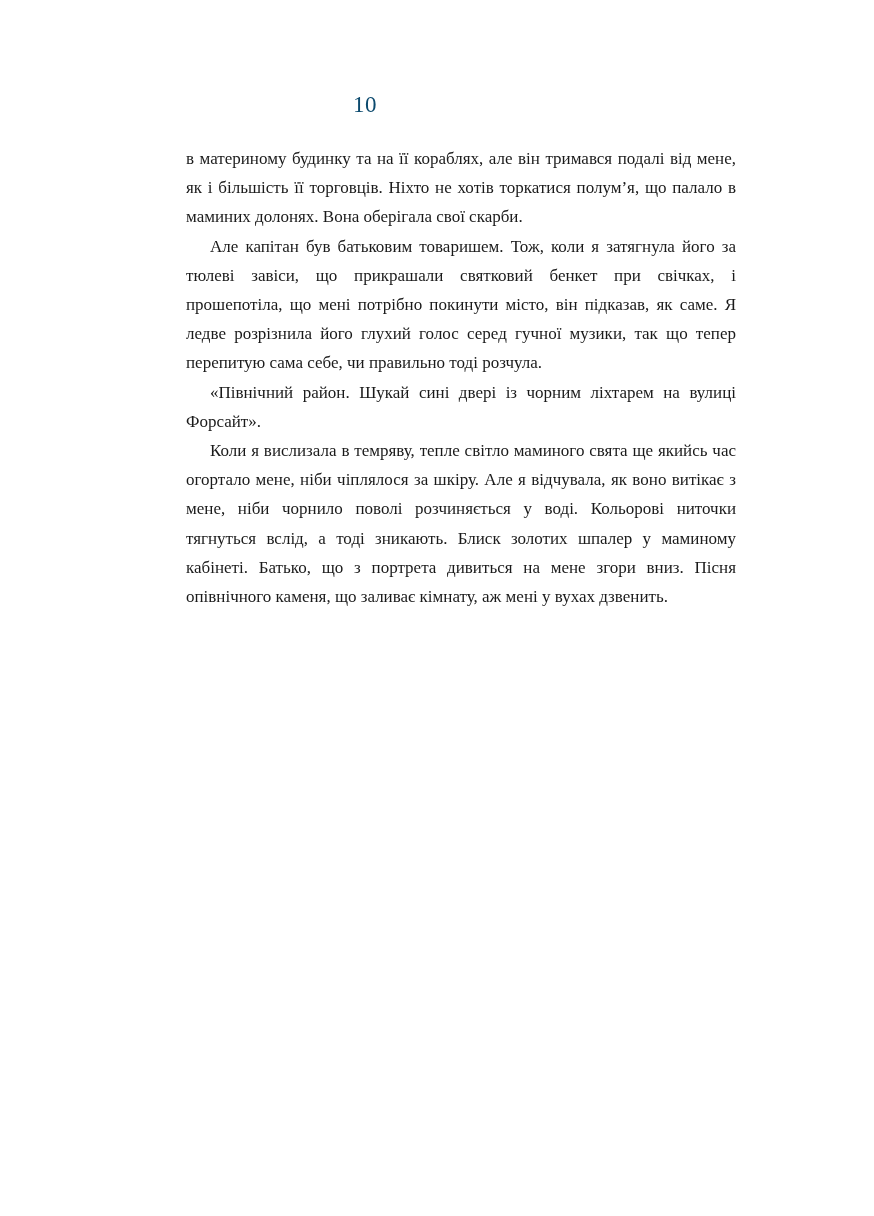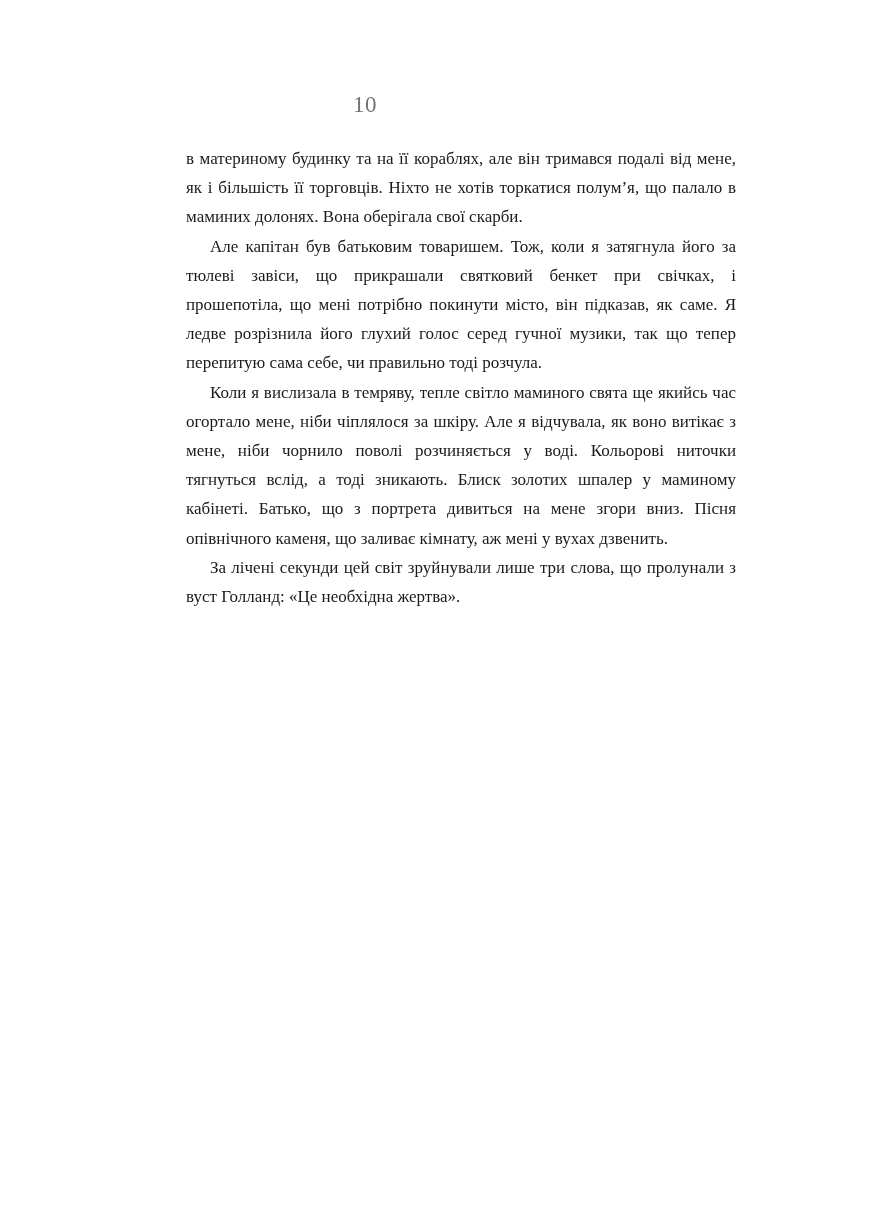--- a/index.html
+++ b/index.html
@@ -18,21 +18,21 @@
     color: #1a1a1a;
   }
   .folio {
     position: absolute;
     top: 93px;
     left: 0;
     width: 730px;
     text-align: center;
     font-size: 23px;
     line-height: 1;
-    color: #737373;
+    color: #0c4a6e;
     letter-spacing: 0.5px;
   }
   .textblock {
     position: absolute;
     top: 144px;
     left: 186px;
     width: 550px;
     font-size: 17px;
     line-height: 29.2px;
     text-align: justify;
@@ -52,17 +52,17 @@
 </head>
 <body>
 
 <div class="page">
 
   <div class="folio">10</div>
 
   <div class="textblock">
     <p class="noindent">в материному будинку та на її кораблях, але він тримався подалі від мене, як і більшість її торговців. Ніхто не хотів торкатися полум’я, що палало в маминих долонях. Вона оберігала свої скарби.</p>
     <p>Але капітан був батьковим товаришем. Тож, коли я затягнула його за тюлеві завіси, що прикрашали святковий бенкет при свічках, і прошепотіла, що мені потрібно покинути місто, він підказав, як саме. Я ледве розрізнила його глухий голос серед гучної музики, так що тепер перепитую сама себе, чи правильно тоді розчула.</p>
+    <p>«Північний район. Шукай сині двері із чорним ліхтарем на вулиці Форсайт».</p>
     <p>Коли я вислизала в темряву, тепле світло маминого свята ще якийсь час огортало мене, ніби чіплялося за шкіру. Але я відчувала, як воно витікає з мене, ніби чорнило поволі розчиняється у воді. Кольорові ниточки тягнуться вслід, а тоді зникають. Блиск золотих шпалер у маминому кабінеті. Батько, що з портрета дивиться на мене згори вниз. Пісня опівнічного каменя, що заливає кімнату, аж мені у вухах дзвенить.</p>
-    <p>За лічені секунди цей світ зруйнували лише три слова, що пролунали з вуст Голланд: «Це необхідна жертва».</p>
   </div>
 
 </div>
 
 </body></html>

